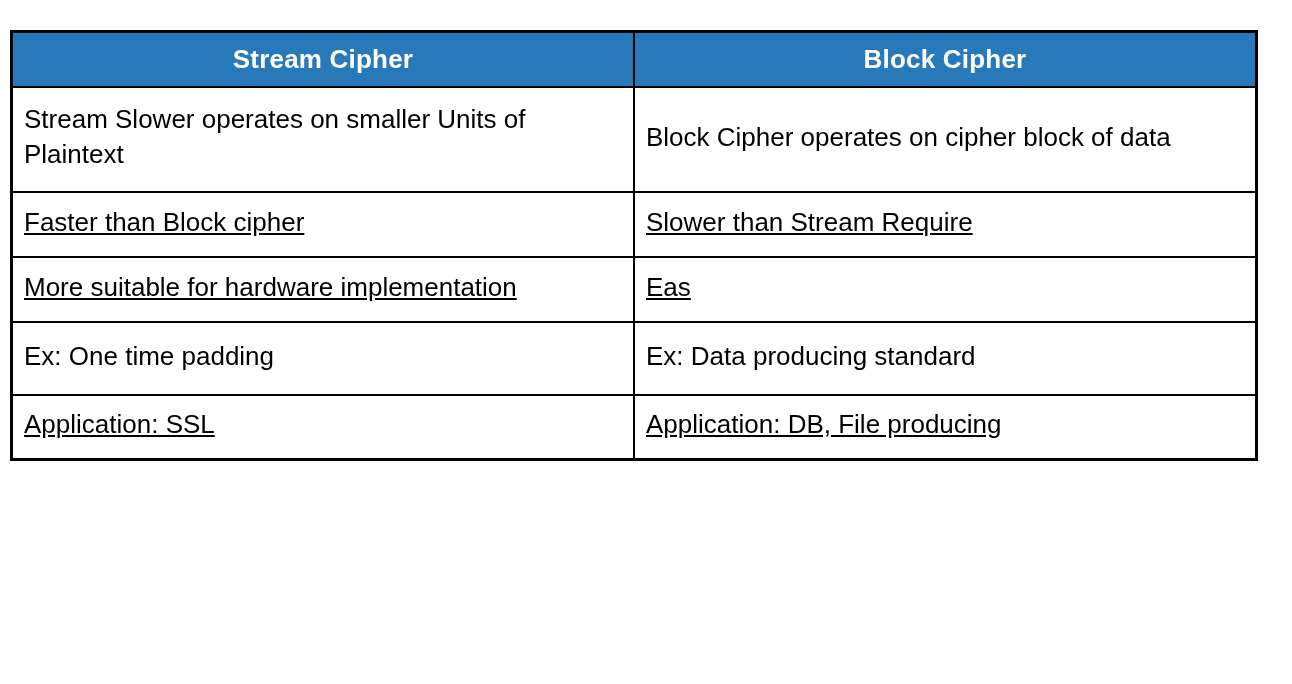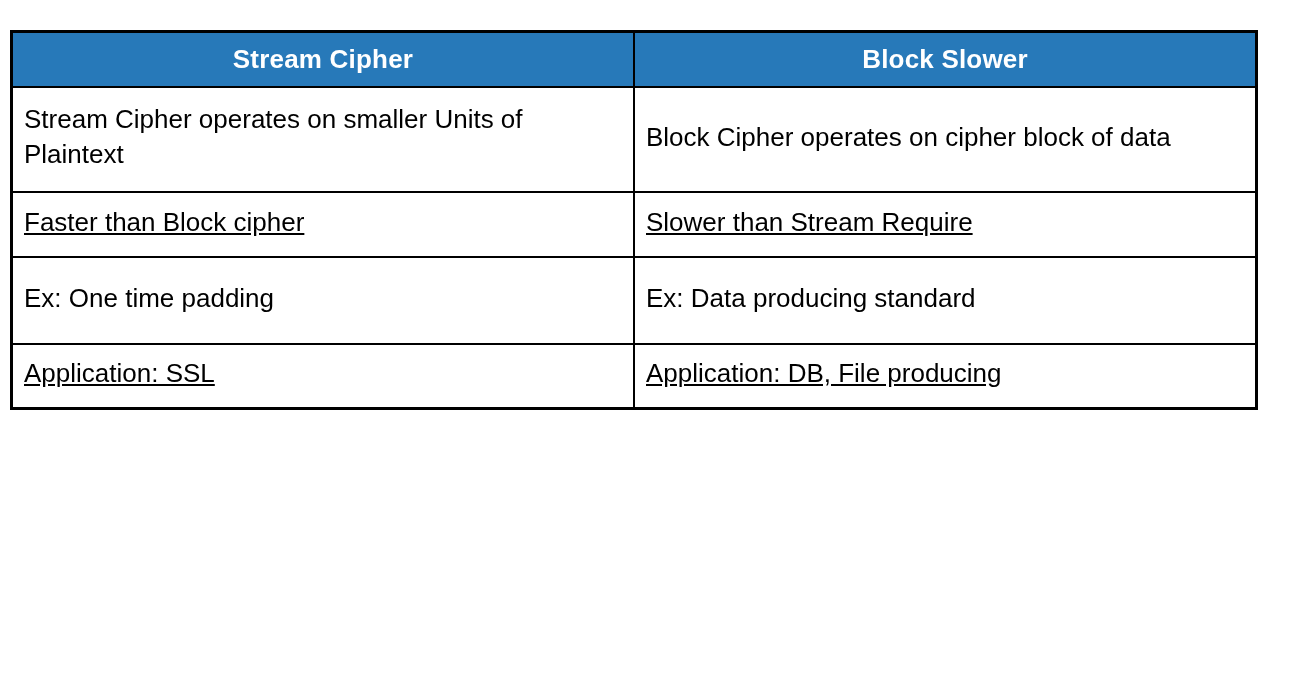--- a/index.html
+++ b/index.html
@@ -53,42 +53,46 @@
     line-height: 35px;
     color: var(--body-text);
     padding: 6px 16px 10px 11px;
     vertical-align: middle;
     background: #FFFFFF;
     word-wrap: break-word;
   }
   tr.h105 { height: 105px; }
   tr.h65  { height: 65px; text-decoration: underline; }
   tr.h140 { height: 140px; }
-  tr.h67  { height: 87px; }
+  tr.h67  { height: 73px; }
 </style>
 </head>
 <body>
 
 <div class="page">
   <div class="table-wrap">
     <table class="cmp">
       <thead>
         <tr>
           <th>Stream Cipher</th>
-          <th>Block Slower</th>
+          <th>Block Cipher</th>
         </tr>
       </thead>
       <tbody>
         <tr class="h105">
-          <td>Stream Cipher operates on smaller Units of Plaintext</td>
+          <td>Stream Slower operates on smaller Units of Plaintext</td>
           <td>Block Cipher operates on cipher block of data</td>
         </tr>
         <tr class="h65">
           <td>Faster than Block cipher</td>
           <td>Slower than Stream Require</td>
+        </tr>
+        <tr class="h65">
+          <td>More suitable for hardware implementation</td>
+          <td>Eas</td>
         </tr>
         <tr class="h67">
           <td>Ex: One time padding</td>
           <td>Ex: Data producing standard</td>
         </tr>
         <tr class="h65">
           <td>Application: SSL</td>
           <td>Application: DB, File producing</td>
         </tr>
       </tbody>

